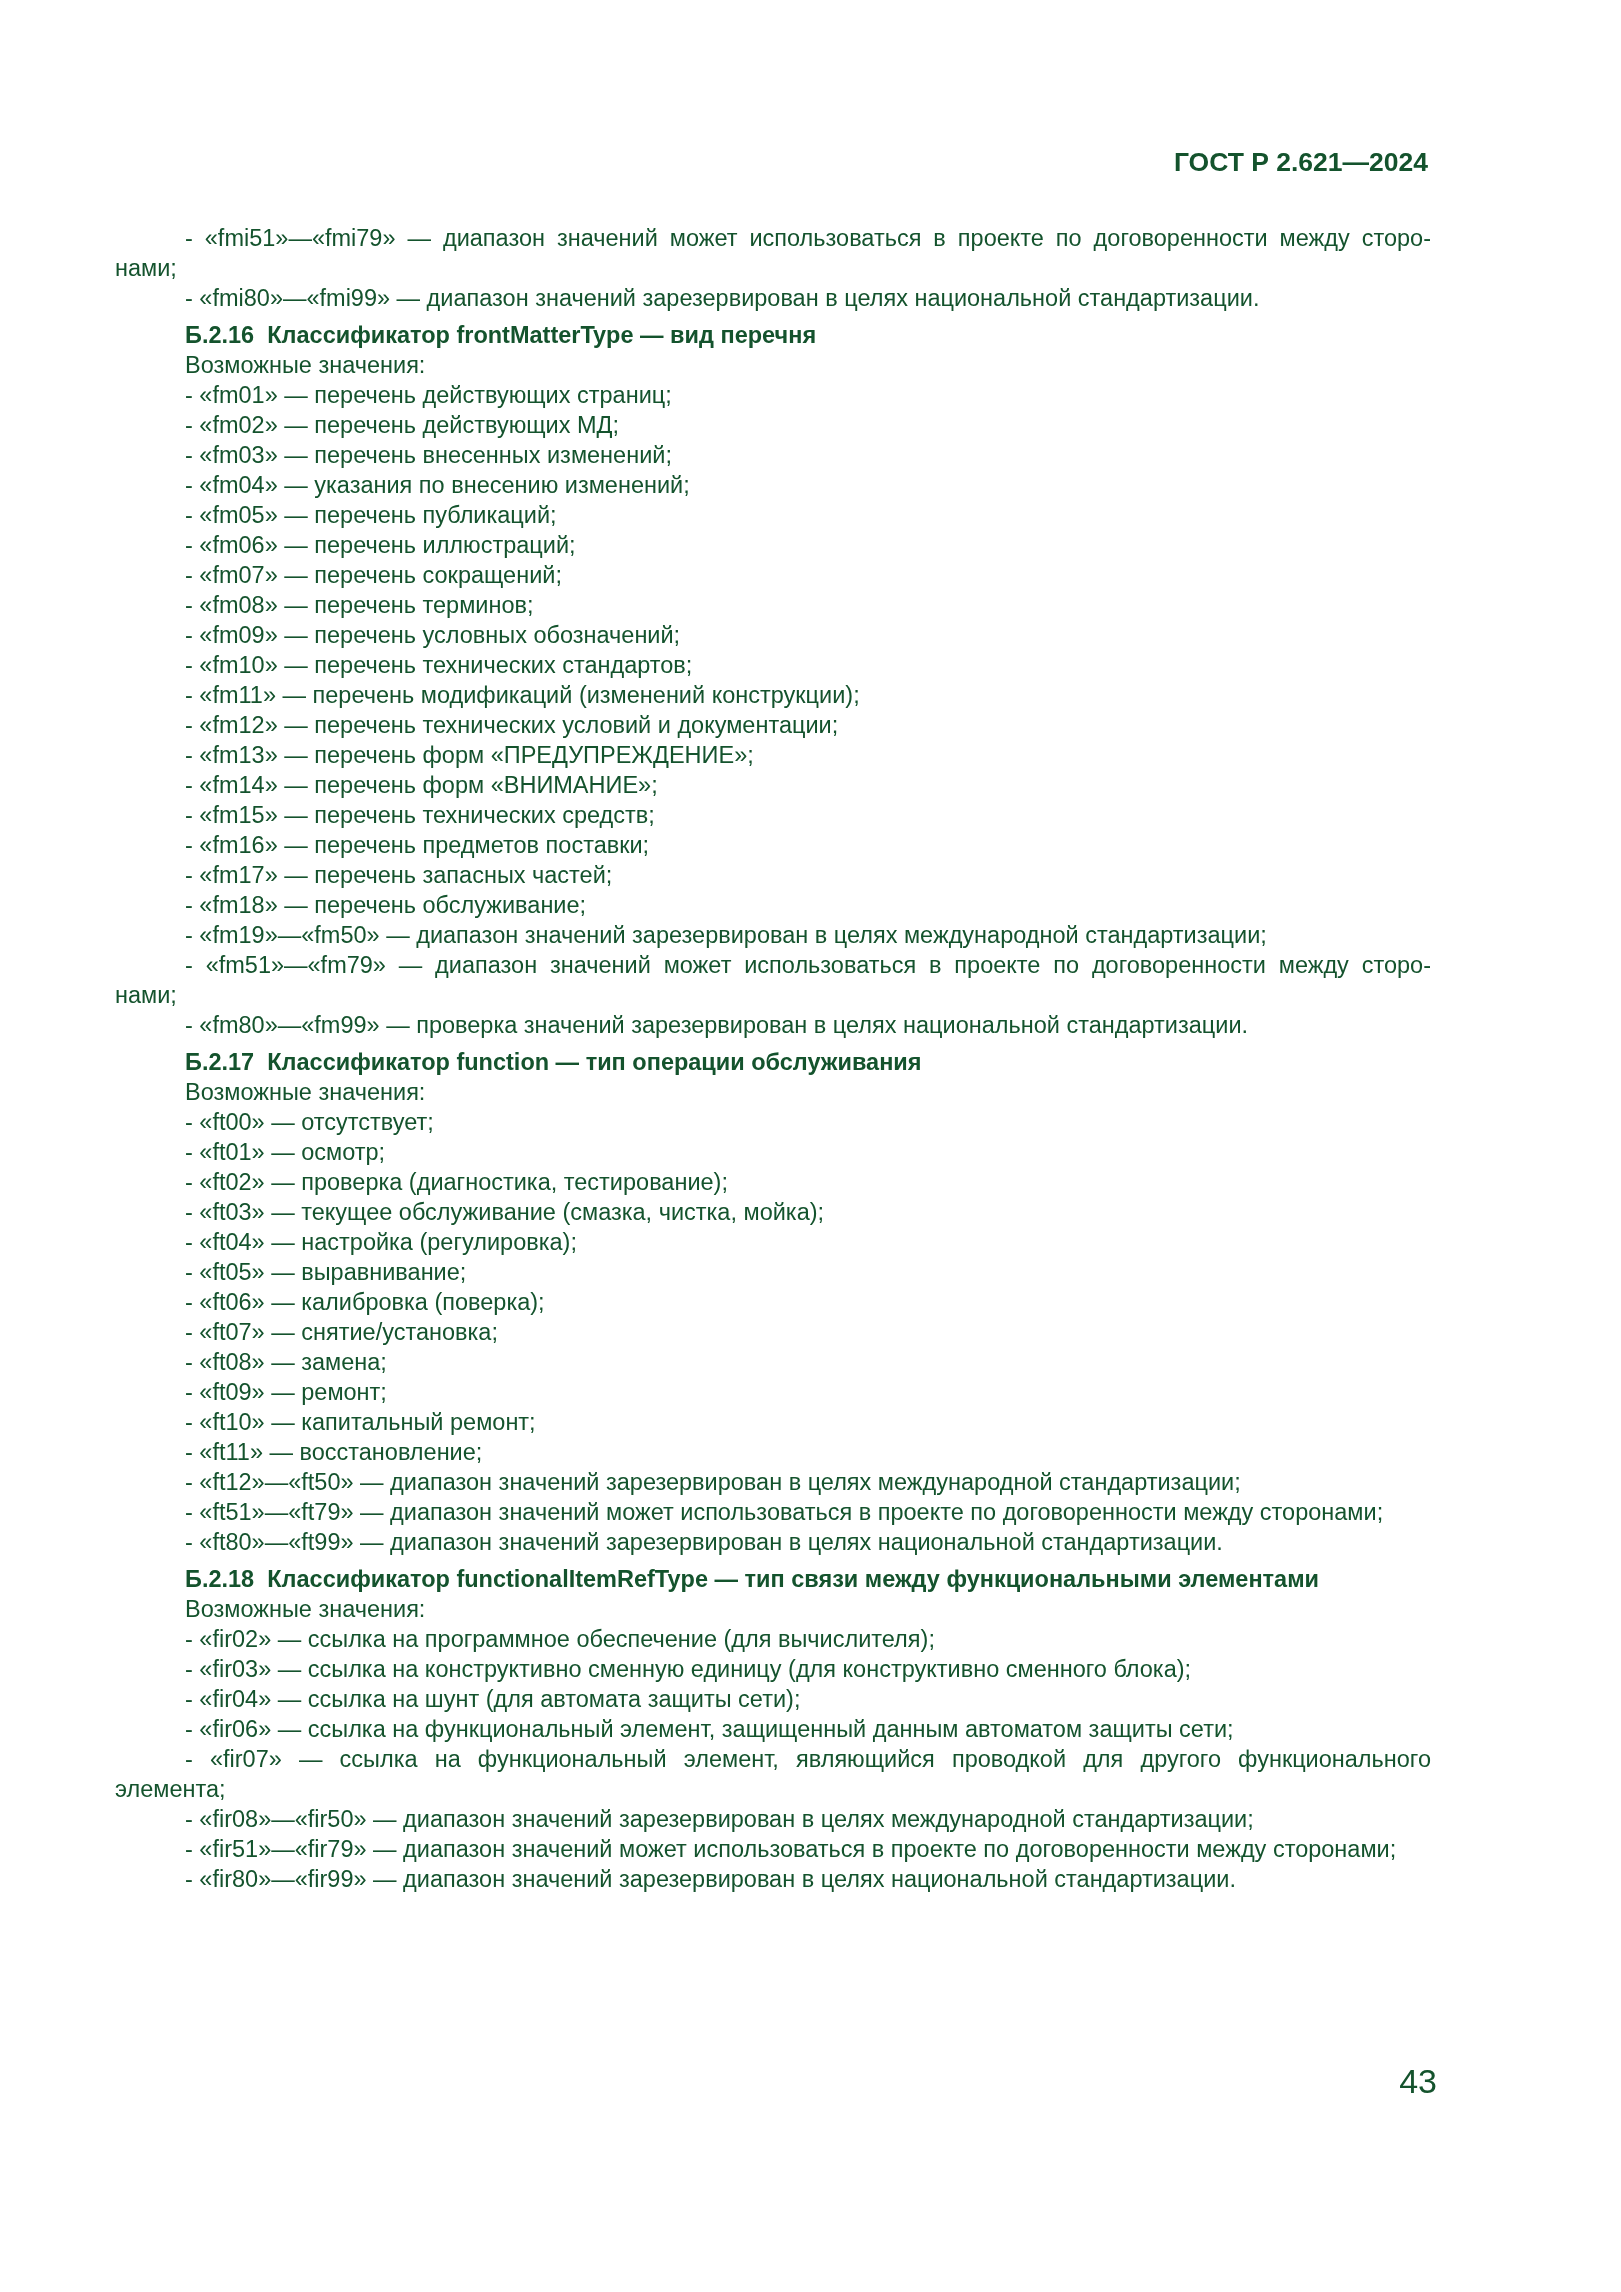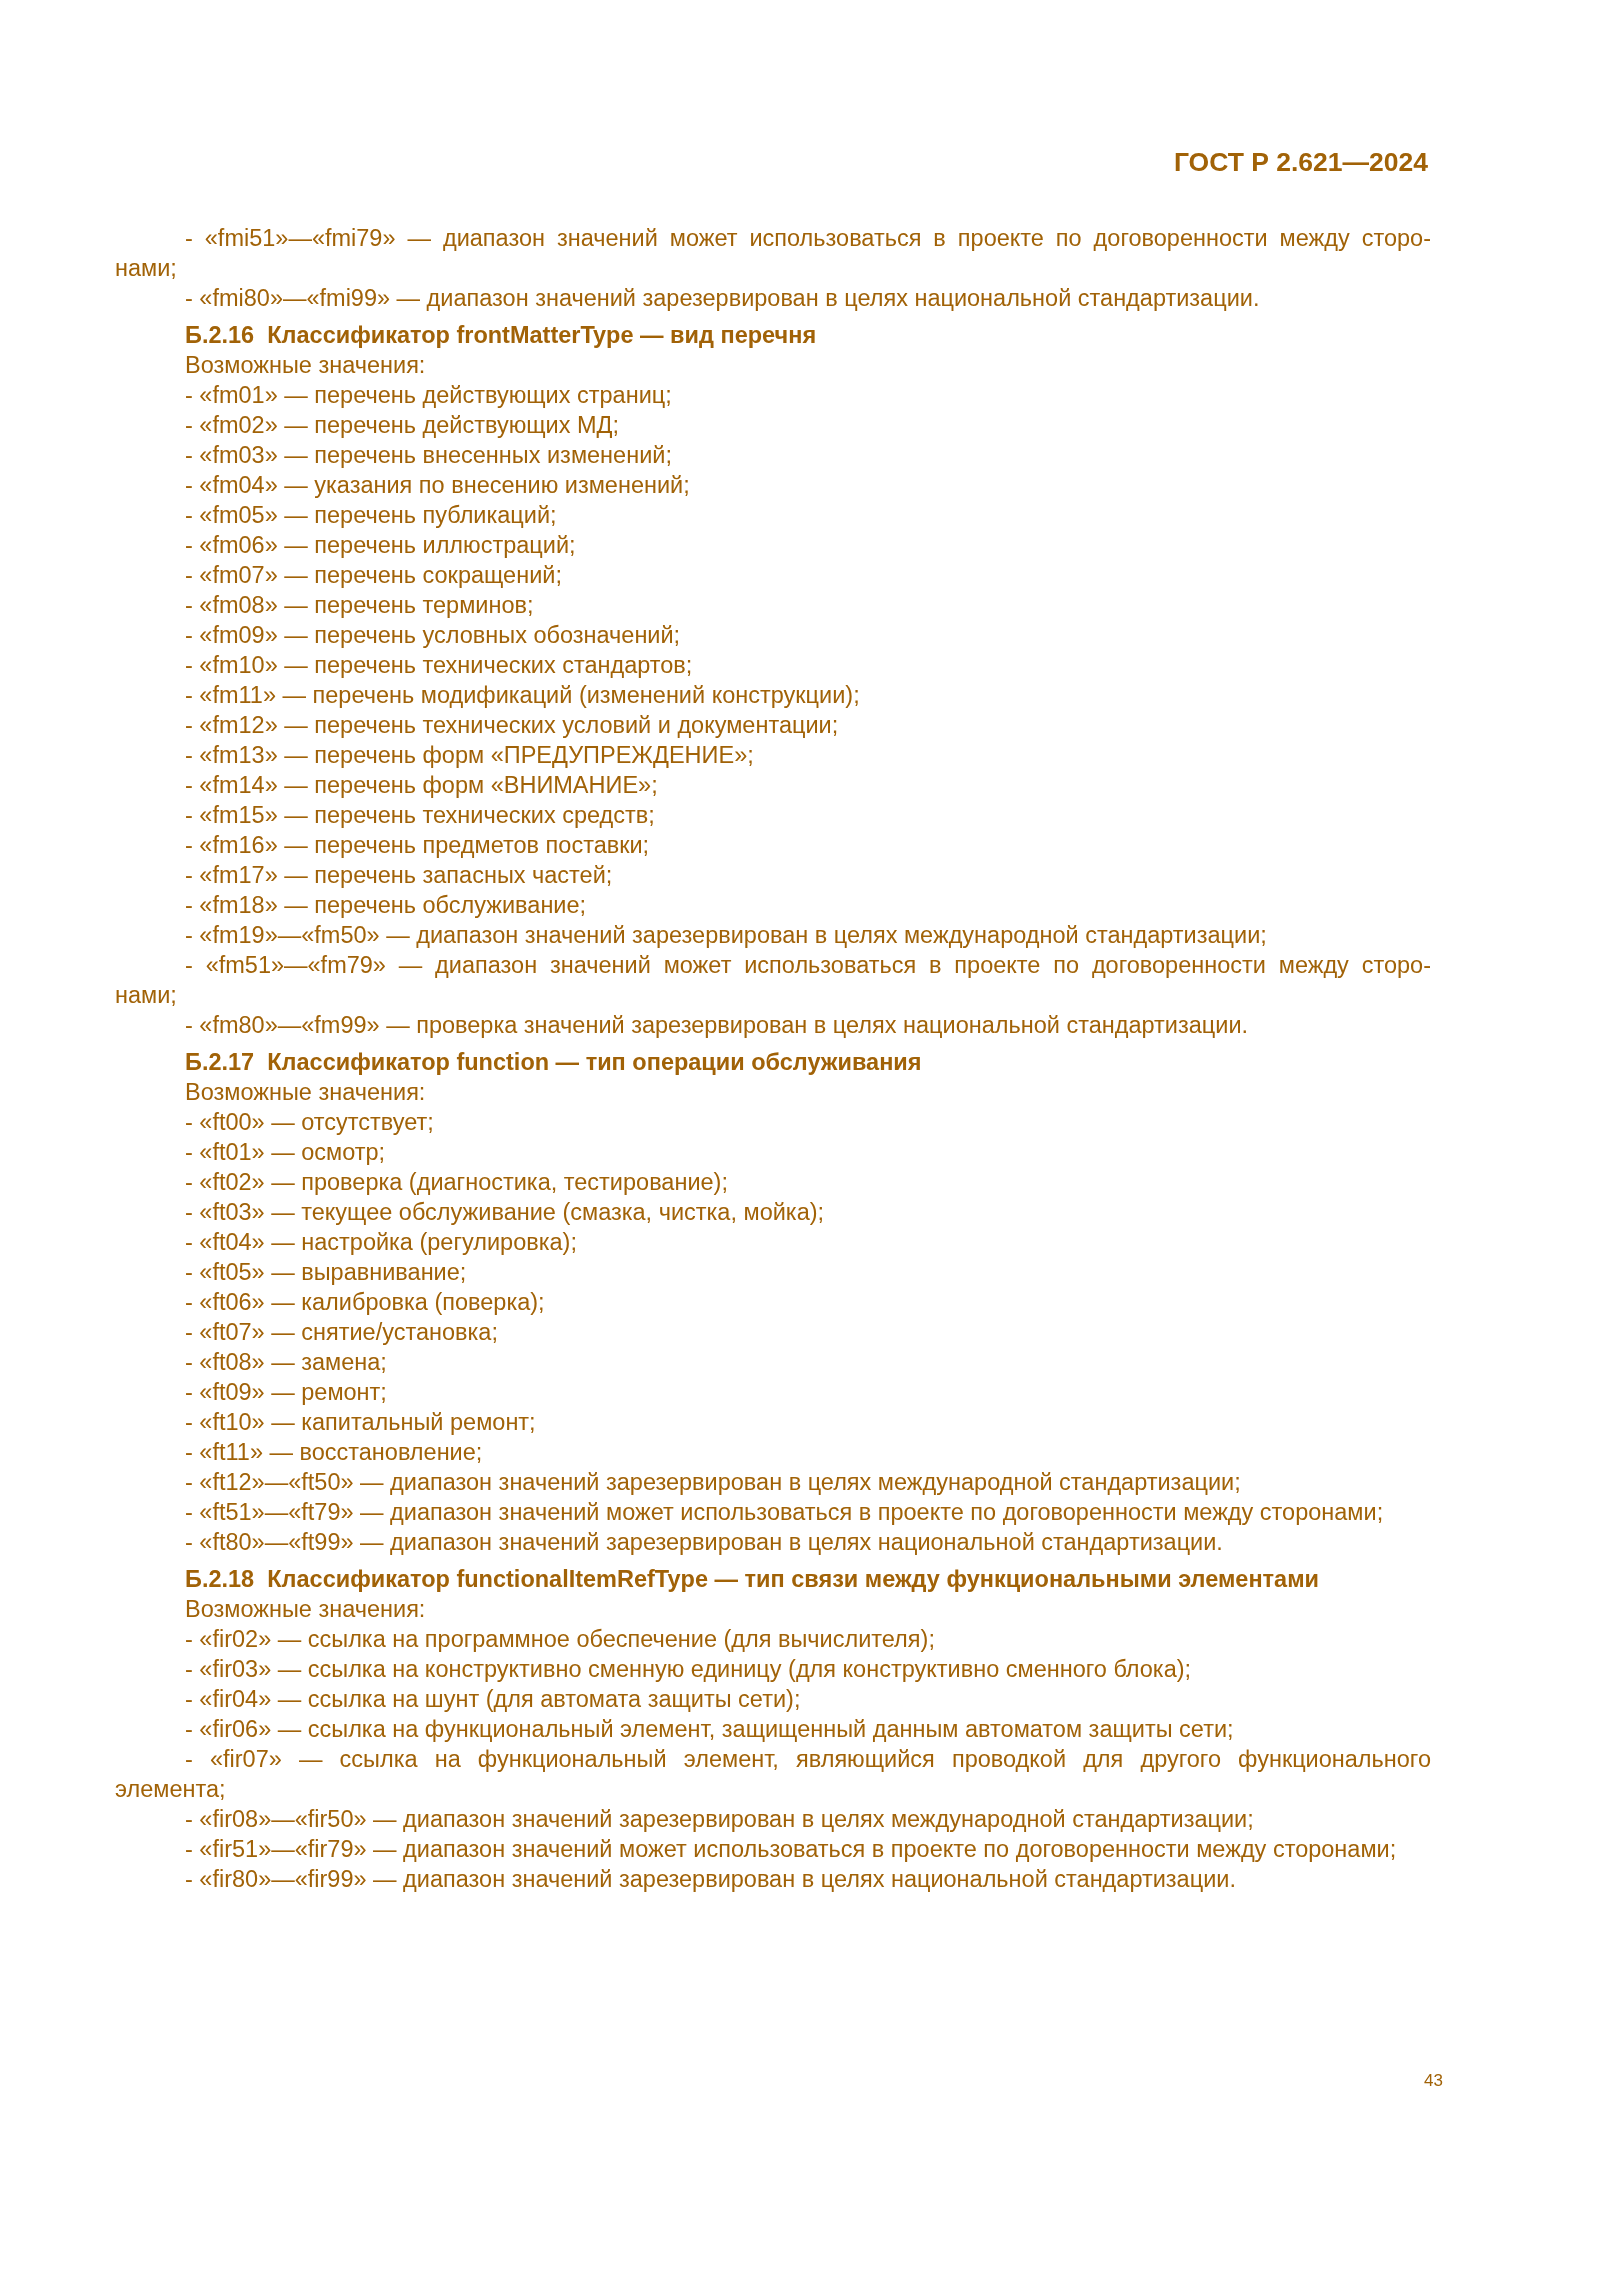--- a/index.html
+++ b/index.html
@@ -5,21 +5,21 @@
   html, body {
     margin: 0;
     padding: 0;
     background: #ffffff;
   }
   .page {
     position: relative;
     width: 1621px;
     height: 2293px;
     background: #ffffff;
-    color: #a16207;
+    color: #14532d;
     font-family: "Liberation Sans", sans-serif;
     overflow: hidden;
   }
   .running-header {
     position: absolute;
     top: 147px;
     right: 193px;
     font-size: 26.5px;
     line-height: 30px;
     font-weight: bold;
@@ -46,22 +46,22 @@
     font-weight: bold;
     margin-top: 7px;
   }
   .line.jst {
     text-align: justify;
     text-align-last: justify;
   }
   .page-number {
     position: absolute;
     top: 2066px;
-    right: 178px;
-    font-size: 17px;
+    right: 184px;
+    font-size: 34px;
     line-height: 30px;
   }
 </style>
 </head>
 <body>
 
 <div class="page">
   <div class="running-header">ГОСТ Р 2.621—2024</div>
 
   <div class="content">

